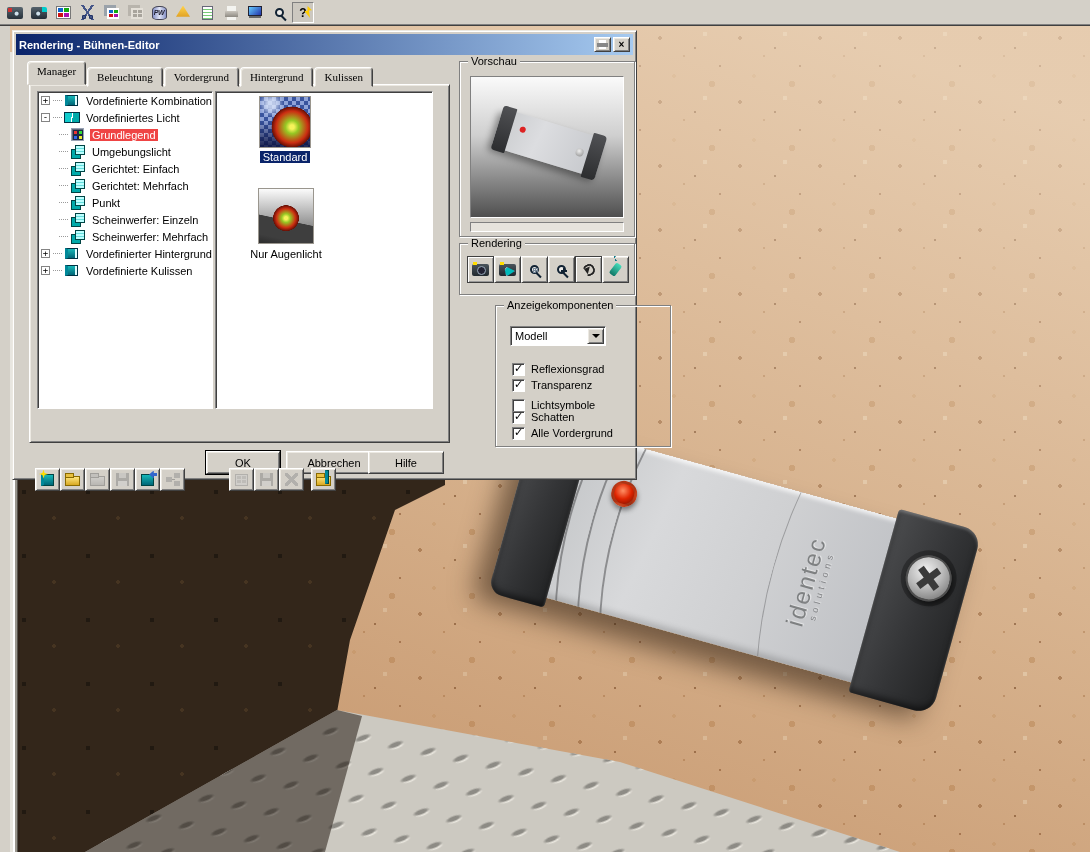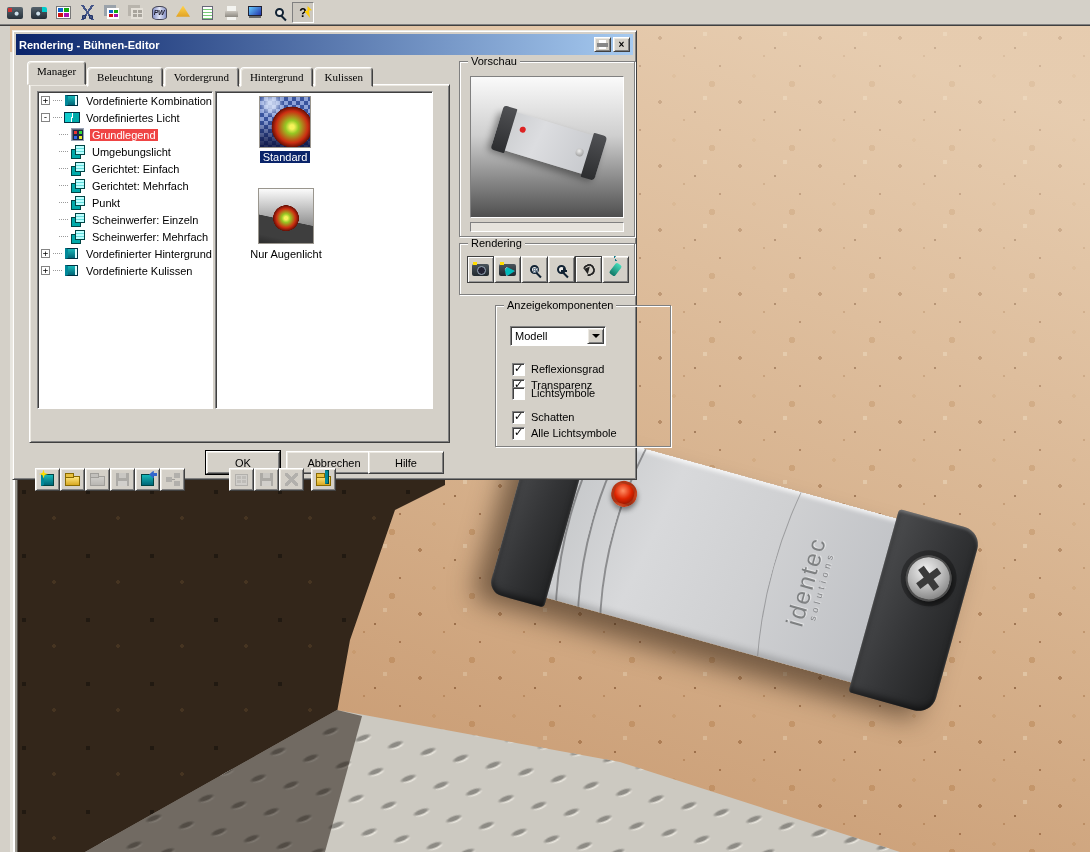--- a/index.html
+++ b/index.html
@@ -563,31 +563,31 @@
           </span>
       </div>
       <div class="cbrow" style="top:56px;">
         <span class="cbx checked"></span>
         <span>Reflexionsgrad</span>
       </div>
       <div class="cbrow" style="top:72px;align-items:center;">
         <span class="cbx checked"></span>
         <span>Transparenz</span>
       </div>
-      <div class="cbrow" style="top:80px;">
+      <div class="cbrow" style="top:92px;">
         <span class="cbx"></span>
         <span>Lichtsymbole</span>
       </div>
       <div class="cbrow" style="top:104px;">
         <span class="cbx checked"></span>
         <span>Schatten</span>
       </div>
       <div class="cbrow" style="top:120px;">
         <span class="cbx checked"></span>
-        <span>Alle Lichtsymbole</span>
+        <span>Alle Vordergrund</span>
       </div>
     </div>
 
     <div class="footer-btn raised b-ok">
         <span>OK</span>
       </div>
     <div class="footer-btn raised b-cancel">
         <span>Abbrechen</span>
       </div>
     <div class="footer-btn raised b-help">

